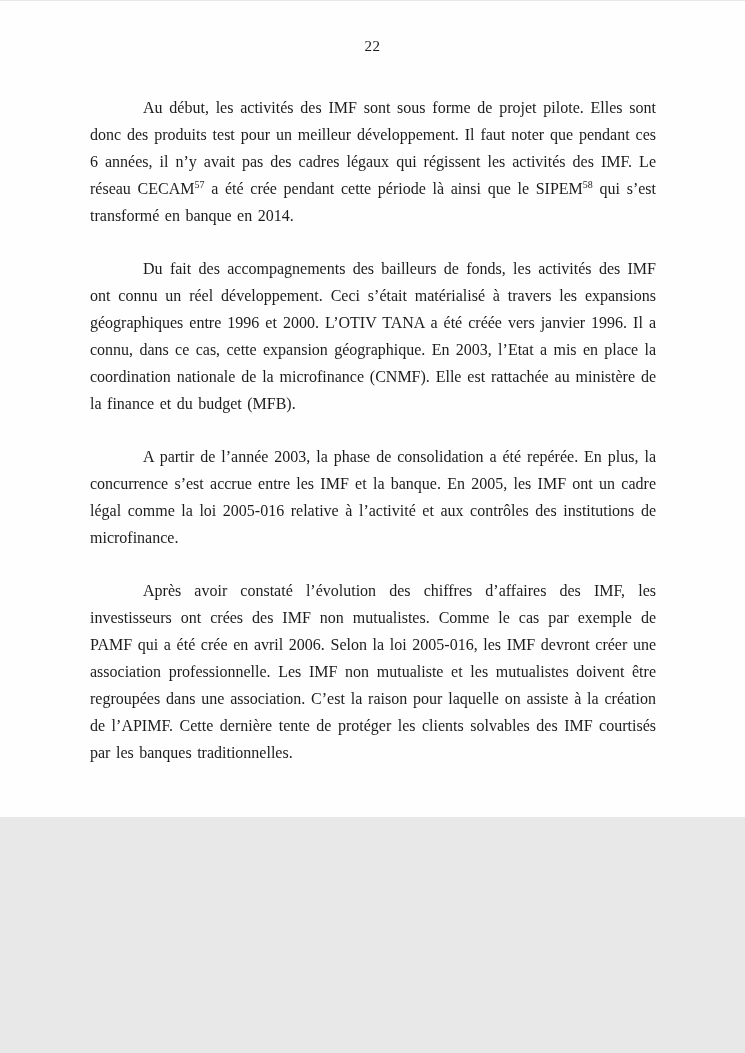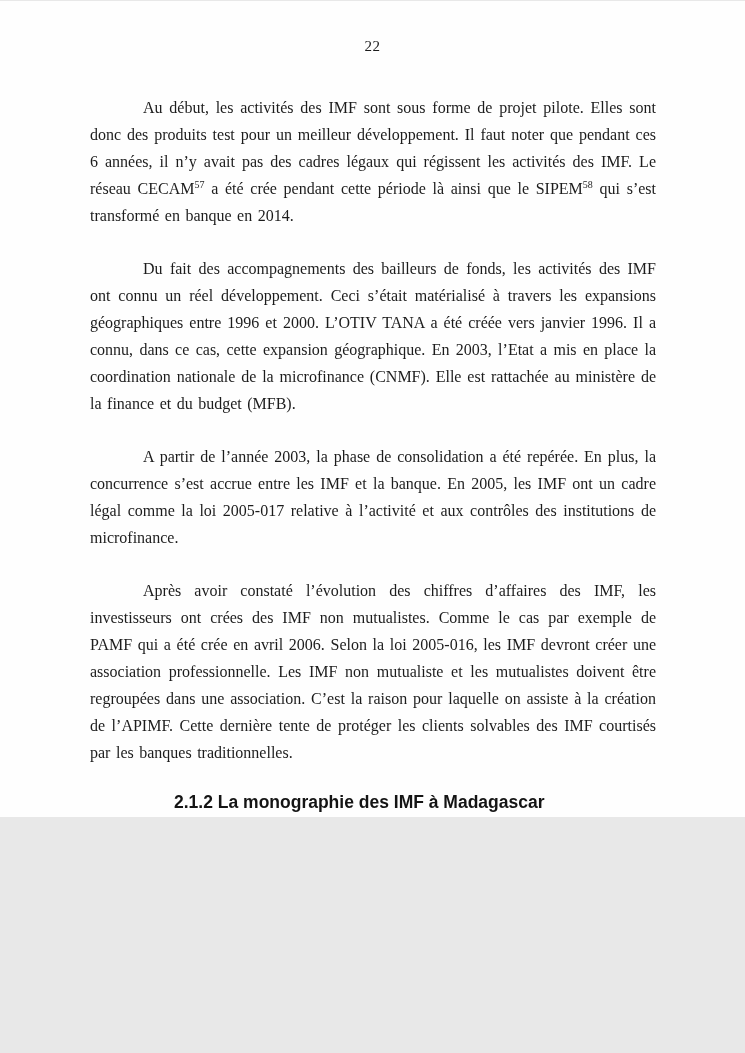--- a/index.html
+++ b/index.html
@@ -78,18 +78,17 @@
 </style>
 </head>
 <body>
 
 <div class="page">
   <div class="page-number">22</div>
 
   <div class="content">
       <p class="para"><span>Au début, les activités des IMF sont sous forme de projet pilote. Elles sont donc des produits test pour un meilleur développement. Il faut noter que pendant ces 6 années, il n’y avait pas des cadres légaux qui régissent les activités des IMF. Le réseau CECAM</span><sup>57</sup><span> a été crée pendant cette période là ainsi que le SIPEM</span><sup>58</sup><span> qui s’est transformé en banque en 2014.</span></p>
       <p class="para"><span>Du fait des accompagnements des bailleurs de fonds, les activités des IMF ont connu un réel développement. Ceci s’était matérialisé à travers les expansions géographiques entre 1996 et 2000. L’OTIV TANA a été créée vers janvier 1996. Il a connu, dans ce cas, cette expansion géographique. En 2003, l’Etat a mis en place la coordination nationale de la microfinance (CNMF). Elle est rattachée au ministère de la finance et du budget (MFB).</span></p>
-      <p class="para"><span>A partir de l’année 2003, la phase de consolidation a été repérée. En plus, la concurrence s’est accrue entre les IMF et la banque. En 2005, les IMF ont un cadre légal comme la loi 2005-017 relative à l’activité et aux contrôles des institutions de microfinance.</span></p>
+      <p class="para"><span>A partir de l’année 2003, la phase de consolidation a été repérée. En plus, la concurrence s’est accrue entre les IMF et la banque. En 2005, les IMF ont un cadre légal comme la loi 2005-016 relative à l’activité et aux contrôles des institutions de microfinance.</span></p>
       <p class="para"><span>Après avoir constaté l’évolution des chiffres d’affaires des IMF, les investisseurs ont crées des IMF non mutualistes. Comme le cas par exemple de PAMF qui a été crée en avril 2006. Selon la loi 2005-016, les IMF devront créer une association professionnelle. Les IMF non mutualiste et les mutualistes doivent être regroupées dans une association. C’est la raison pour laquelle on assiste à la création de l’APIMF. Cette dernière tente de protéger les clients solvables des IMF courtisés par les banques traditionnelles.</span></p>
-      <h3 class="section-heading">2.1.2 La monographie des IMF à Madagascar</h3>
     </div>
 
 </div>
 
 </body></html>

